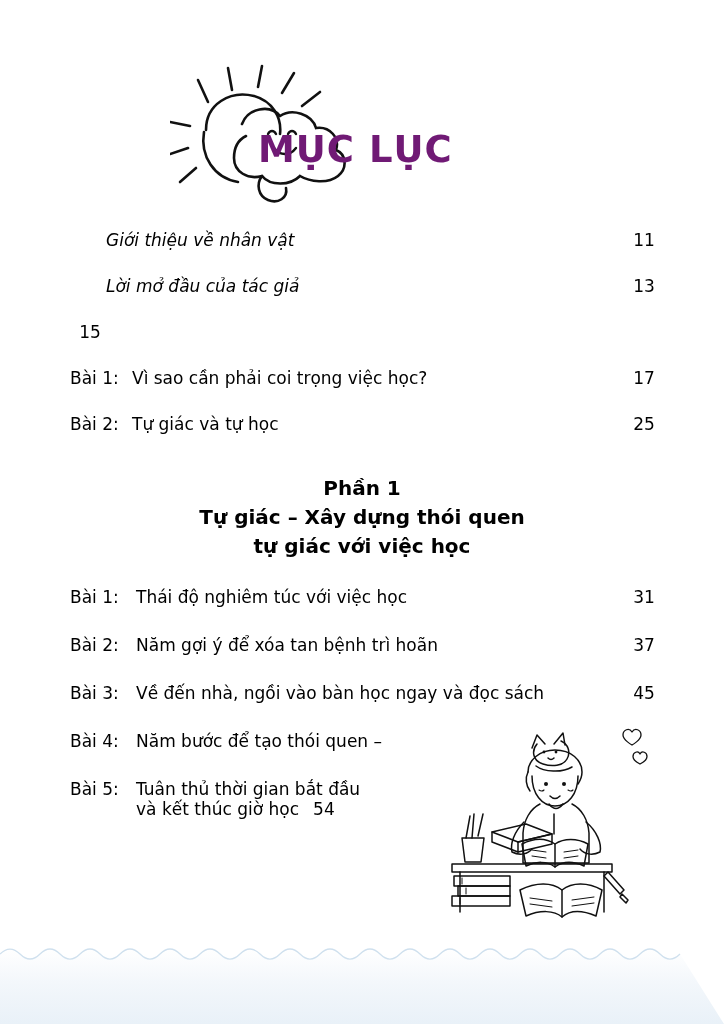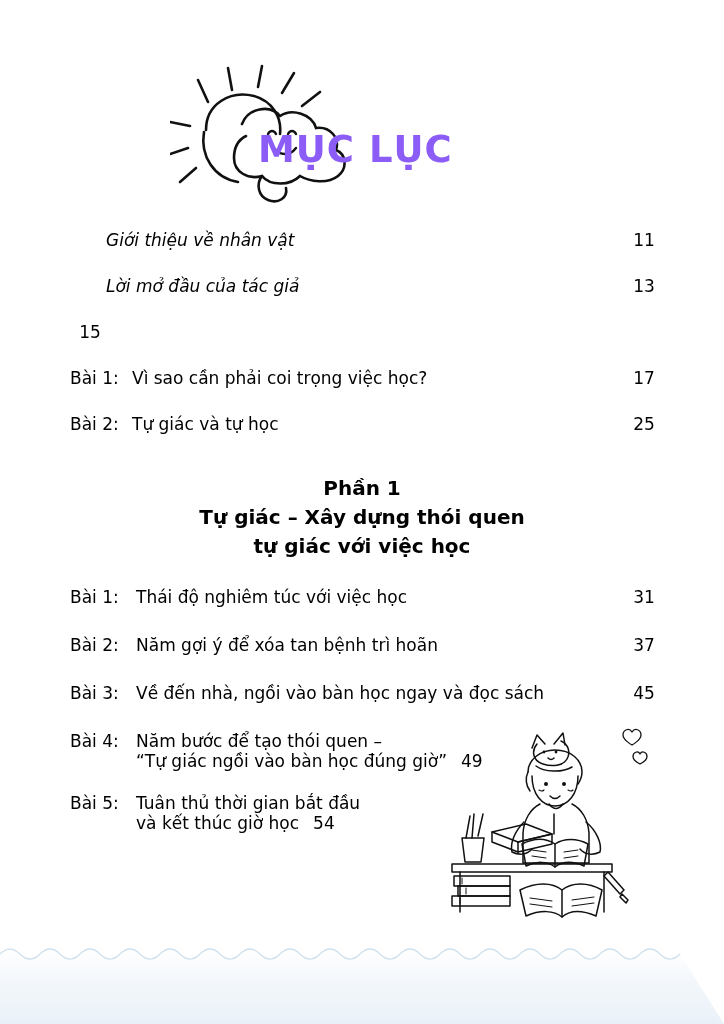--- a/index.html
+++ b/index.html
@@ -37,21 +37,21 @@
   }
 
   .title-text {
     position: absolute;
     left: 88px;
     top: 68px;
     font-family: "DejaVu Sans", sans-serif;
     font-weight: bold;
     font-size: 37px;
     letter-spacing: 1px;
-    color: #8b5cf6;
+    color: #701a75;
     font-variant: small-caps;
     white-space: nowrap;
   }
 
   .sun-svg {
     position: absolute;
     left: 0;
     top: 0;
   }
 
@@ -249,24 +249,20 @@
     <div class="toc-row">
       <div class="toc-label">Bài 3:</div>
       <div class="toc-title">Về đến nhà, ngồi vào bàn học ngay và đọc sách</div>
       <div class="toc-page">45</div>
     </div>
 
     <div class="toc-row">
       <div class="toc-label">Bài 4:</div>
       <div class="toc-title wrapped">
         <span>Năm bước để tạo thói quen –</span>
-        <span class="l2">
-          <span class="txt">“Tự giác ngồi vào bàn học đúng giờ”</span>
-          <span class="toc-page inline">49</span>
-        </span>
       </div>
     </div>
 
     <div class="toc-row">
       <div class="toc-label">Bài 5:</div>
       <div class="toc-title wrapped">
         <span>Tuân thủ thời gian bắt đầu</span>
         <span class="l2">
           <span class="txt">và kết thúc giờ học</span>
           <span class="toc-page inline">54</span>

